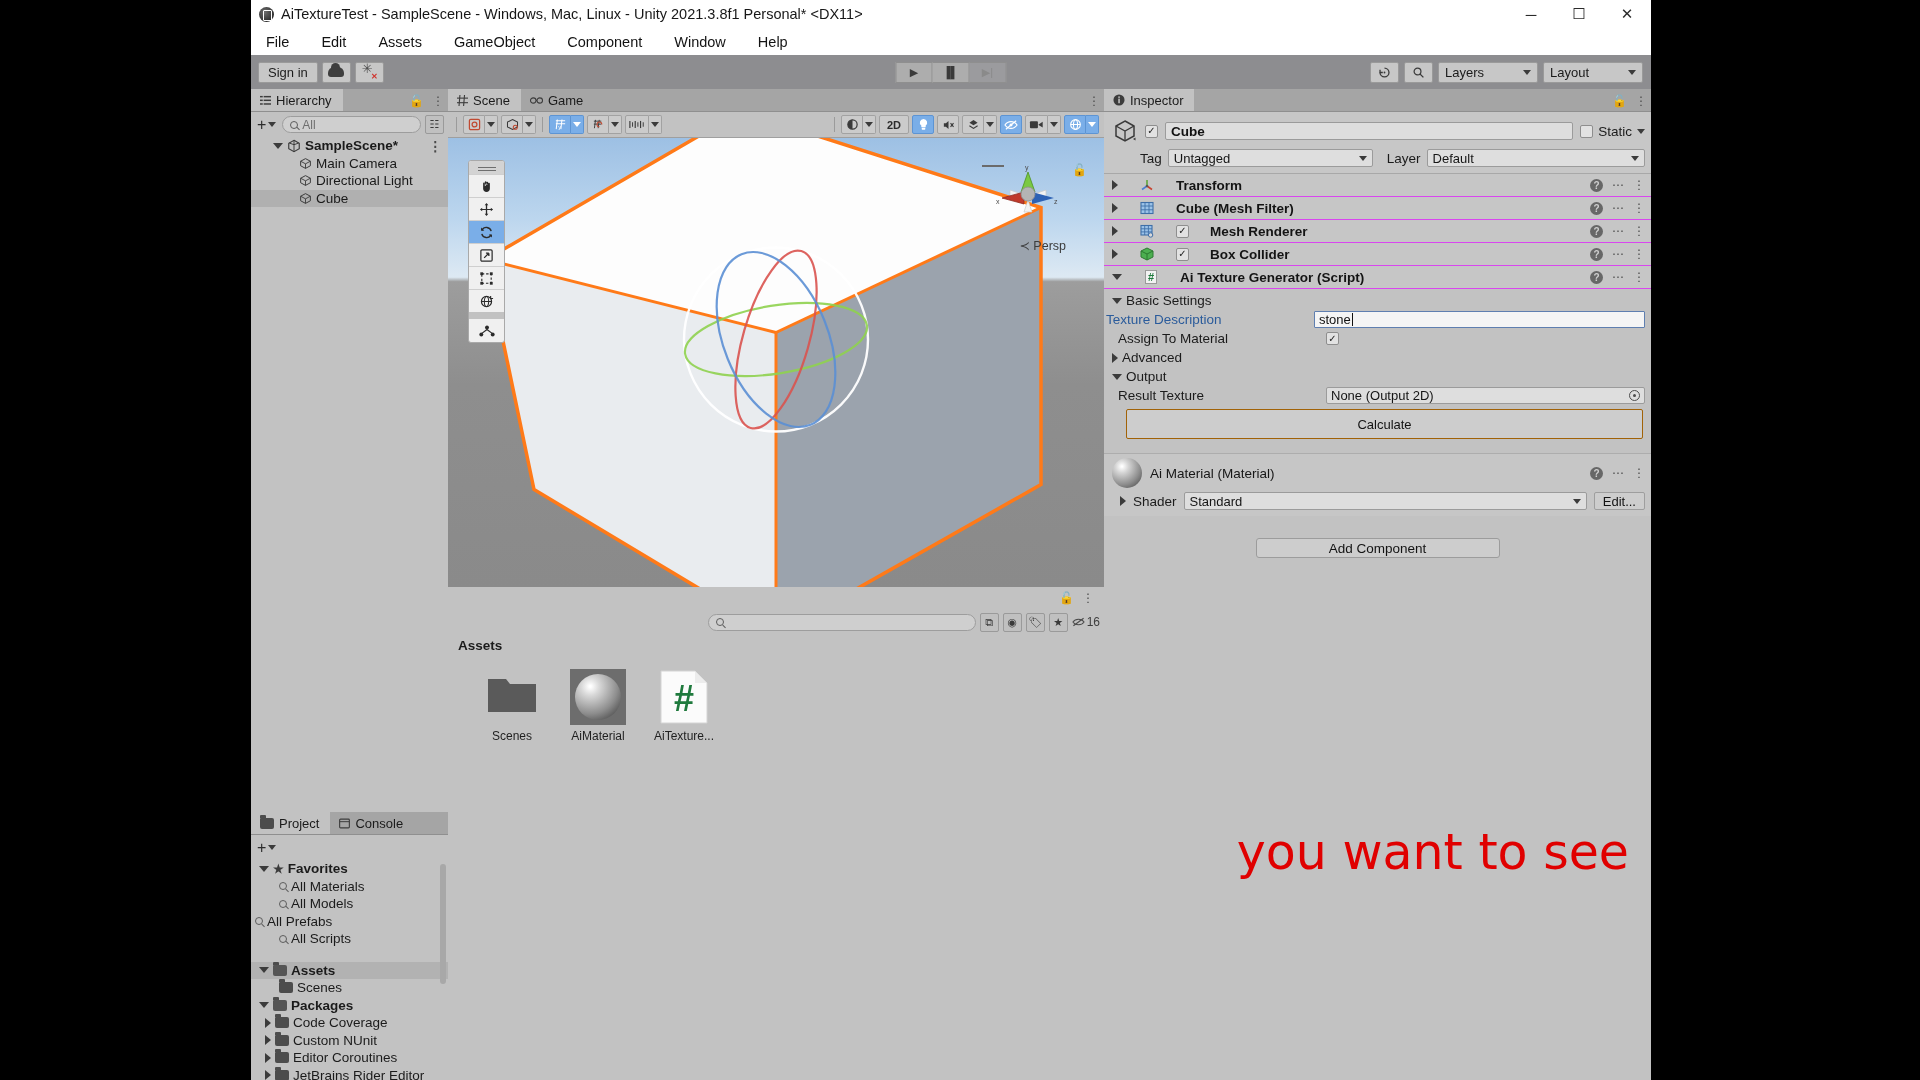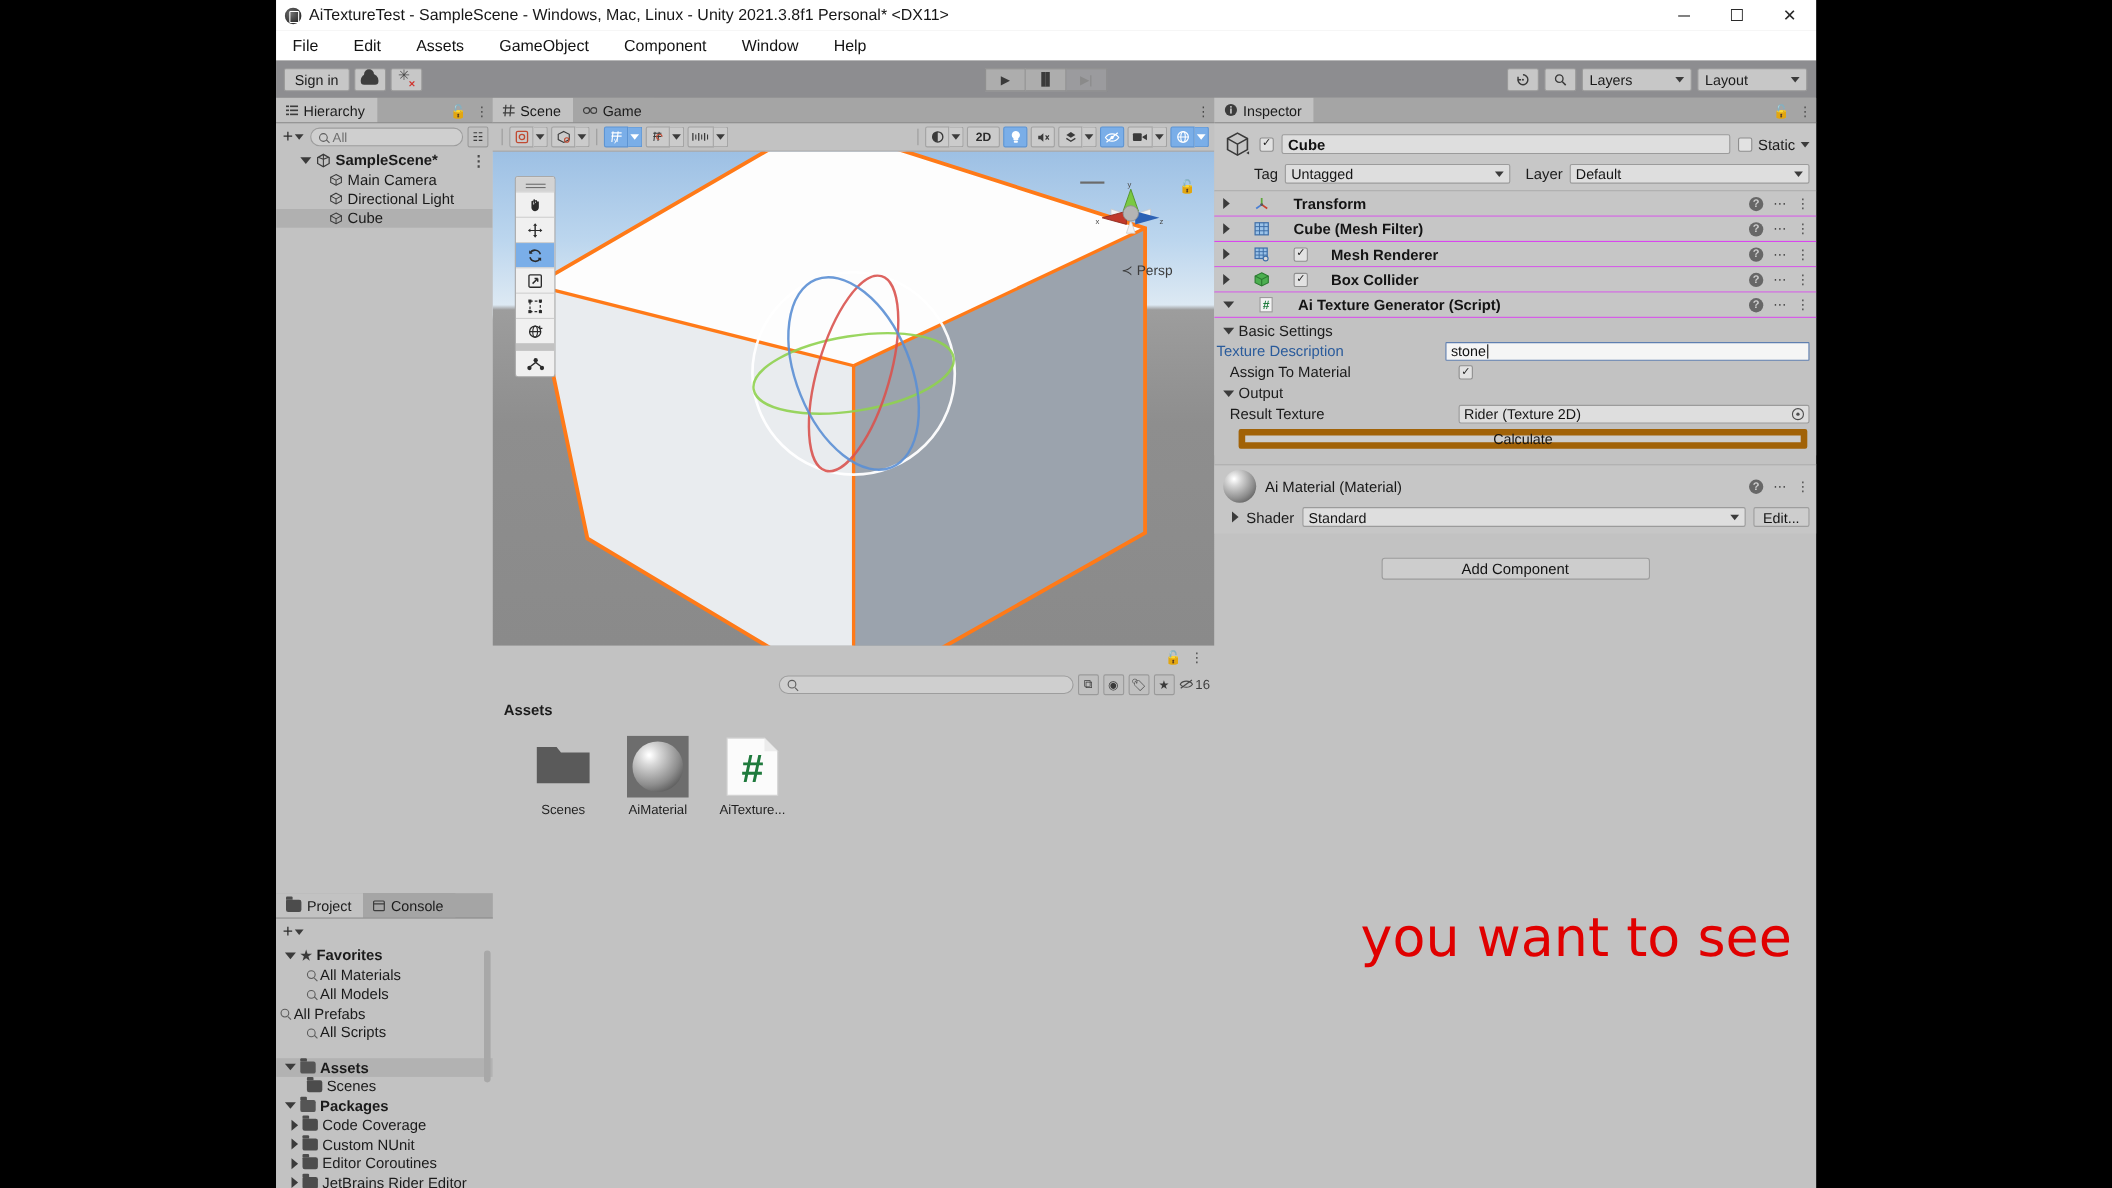--- a/index.html
+++ b/index.html
@@ -249,21 +249,21 @@
   }
   .caret-bar { width: 1px; height: 13px; background: #111; margin-left: 1px; }
   .obj-field {
     flex: 1; height: 17px; background: #dedede; border: 1px solid #9b9b9b; border-radius: 2px;
     display: flex; align-items: center; justify-content: space-between;
     padding: 0 4px; font-size: 13px; color: #151515; margin-right: 6px;
   }
   .dot-ico { width:11px;height:11px;border-radius:50%;border:1.5px solid #4d4d4d; position:relative;}
   .dot-ico::after{content:"";position:absolute;left:2.5px;top:2.5px;width:3px;height:3px;border-radius:50%;background:#4d4d4d;}
   .calc-btn {
-    margin: 4px 8px 0 22px; height: 18px; background: #cdcdcd; border: 6px solid #a16207;
+    margin: 4px 8px 0 22px; height: 30px; background: #cdcdcd; border: 1px solid #a16207;
     border-radius: 2px; display: flex; align-items: center; justify-content: center;
     font-size: 13px; color: #131313;
   }
   .mat-block { margin-top: 8px; background: #c6c6c6; border-top: 1px solid #adadad; padding: 4px 6px 6px 8px; }
   .mat-row1 { display: flex; align-items: center; gap: 8px; }
   .mat-sphere { width: 30px; height: 30px; border-radius: 50%;
     background: radial-gradient(circle at 33% 28%, #ffffff 2%, #d5d5d5 22%, #8d8d8d 62%, #3c3c3c 100%);
     flex: 0 0 auto; }
   .mat-row2 { display: flex; align-items: center; gap: 7px; margin-top: 4px; padding-left: 8px; }
   .edit-btn { height: 18px; background: #cdcdcd; border: 1px solid #9e9e9e; border-radius: 2px;
@@ -963,27 +963,31 @@
             <span class="text-input">
               <span>stone</span>
               <span class="caret-bar"></span>
             </span>
           </div>
           <div class="sr" style="padding-left:14px">
             <span class="field-label">Assign To Material</span>
             <span class="chk">✓</span>
           </div>
           <div class="sr">
+            <span class="tri closed fold"></span>
+            <span>Advanced</span>
+          </div>
+          <div class="sr">
             <span class="tri fold"></span>
             <span>Output</span>
           </div>
           <div class="sr" style="padding-left:14px">
             <span class="field-label">Result Texture</span>
             <span class="obj-field">
-              <span>Rider (Texture 2D)</span>
+              <span>None (Output 2D)</span>
               <span class="dot-ico"></span>
             </span>
           </div>
           <div class="calc-btn">Calculate</div>
         </div>
 
         <div class="mat-block">
           <div class="mat-row1">
             <span class="mat-sphere"></span>
             <span class="name" style="flex:1;font-size:13.5px;color:#171717">Ai Material (Material)</span>

